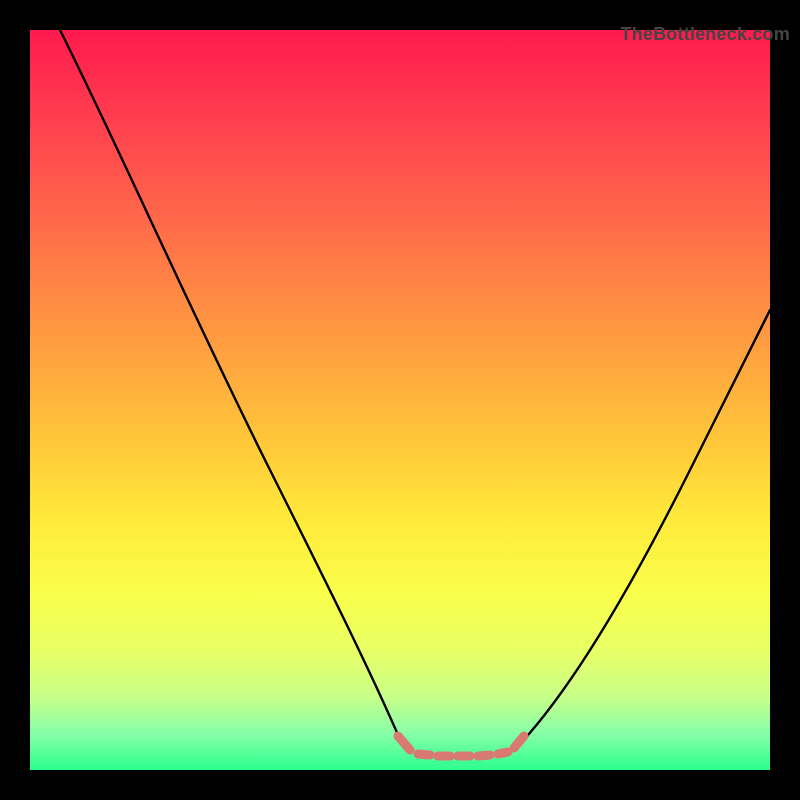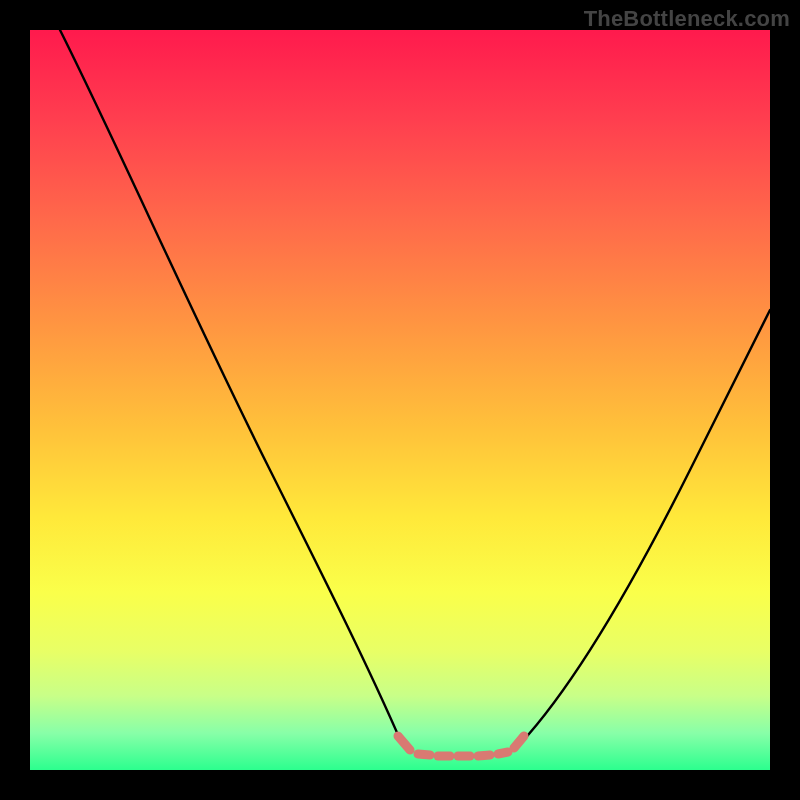--- a/index.html
+++ b/index.html
@@ -12,24 +12,24 @@
     font-family: Arial, Helvetica, sans-serif;
   }
   .outer {
     width: 800px;
     height: 800px;
     background: #000;
     position: relative;
   }
   .watermark {
     position: absolute;
-    top: 6px;
+    top: 24px;
     right: 10px;
     color: #444;
-    font-size: 22px;
+    font-size: 18px;
     font-weight: 600;
     letter-spacing: 0.2px;
     z-index: 5;
   }
   .plot {
     position: absolute;
     left: 30px;
     top: 30px;
     width: 740px;
     height: 740px;

